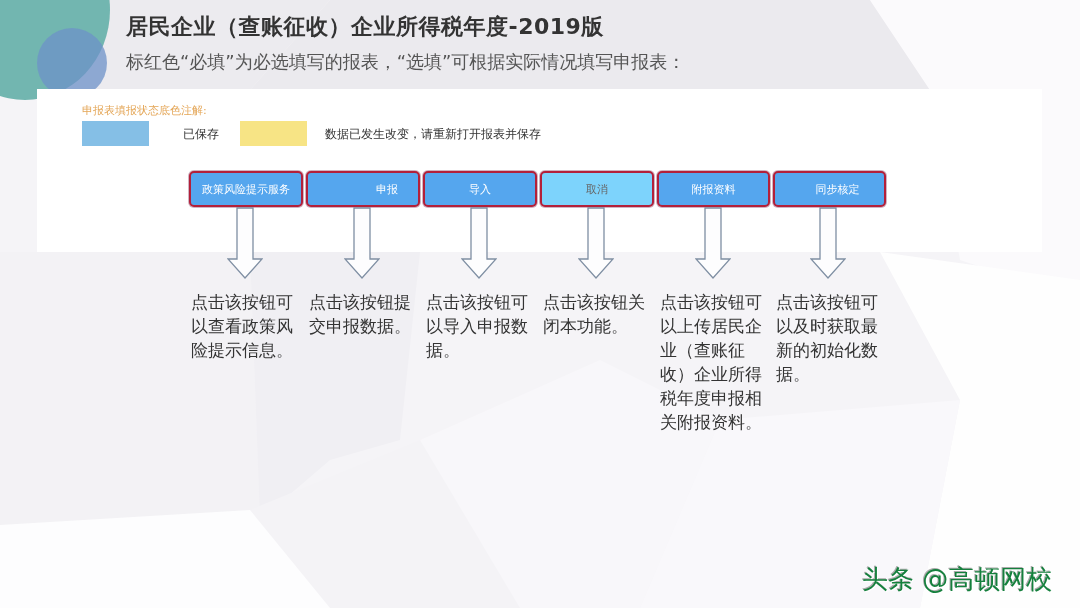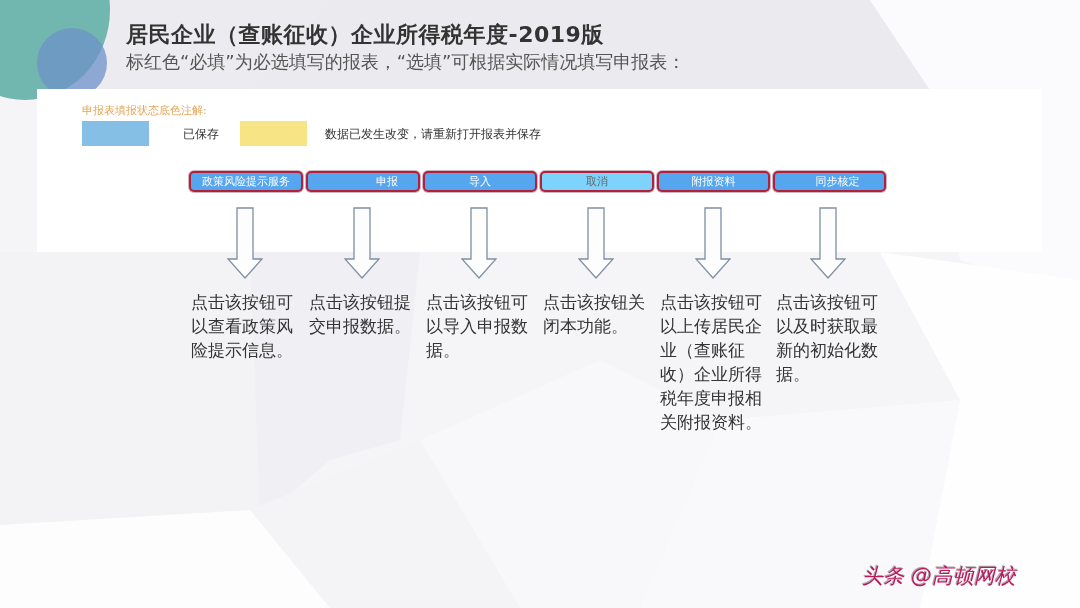--- a/index.html
+++ b/index.html
@@ -17,21 +17,21 @@
       width: 170px; height: 180px; border-radius: 50%;
       background: #72b6b0; z-index: 1;
     }
     .deco-blue {
       position: absolute; left: 37px; top: 28px;
       width: 70px; height: 70px; border-radius: 50%;
       background: rgba(110,145,200,0.75); z-index: 2;
     }
 
     .title {
-      position: absolute; left: 126px; top: 20px;
+      position: absolute; left: 126px; top: 12px;
       font-size: 22px; font-weight: bold; color: #333;
       letter-spacing: 0.5px; white-space: nowrap; z-index: 3;
     }
     .subtitle {
       position: absolute; left: 126px; top: 50px;
       font-size: 18px; color: #555;
       white-space: nowrap; z-index: 3;
     }
 
     .panel {
@@ -48,44 +48,43 @@
     }
     .swatch.blue { left: 45px; background: #85bfe6; }
     .swatch.yellow { left: 203px; background: #f7e485; }
     .legend-text {
       position: absolute; top: 37px; font-size: 12px; color: #333; white-space: nowrap;
     }
     .legend-text.t1 { left: 146px; }
     .legend-text.t2 { left: 288px; }
 
     .btn {
-      position: absolute; top: 82px; height: 21px;
+      position: absolute; top: 82px; height: 36px;
       border: 2px solid #b3203a; border-radius: 5px;
       background: #55a6ee; color: #fff;
       font-size: 11px; display: flex; align-items: center; justify-content: center;
       white-space: nowrap; cursor: pointer;
       box-shadow: 0 0 0 1px rgba(120,40,80,0.35);
     }
     .btn.white { background: #7dd3fc; color: #666; }
 
     .arrow {
       position: absolute; top: 207px; width: 36px; height: 72px; z-index: 4;
     }
 
     .desc {
       position: absolute; top: 290px; width: 112px;
       font-size: 17px; font-weight: normal; color: #333; line-height: 24px;
       z-index: 4; word-break: break-all;
     }
 
     .watermark {
       position: absolute; left: 862px; top: 562px;
-      font-size: 21px; color: #be185d; white-space: nowrap; z-index: 5;
+      font-size: 26px; color: #15803d; white-space: nowrap; z-index: 5;
       text-shadow: 1px 1px 0 #fff, -1px -1px 0 #aaa;
-      font-style: italic;
     }
   </style>
 </head>
 <body>
 
 <div class="bg-layer">
   <svg viewBox="0 0 1080 608" xmlns="http://www.w3.org/2000/svg">
     <rect width="1080" height="608" fill="#f5f4f7"></rect>
     <polygon points="0,0 330,0 250,90 0,90" fill="#ecebef"></polygon>
     <polygon points="330,0 870,0 930,90 250,90" fill="#ebeaee"></polygon>

